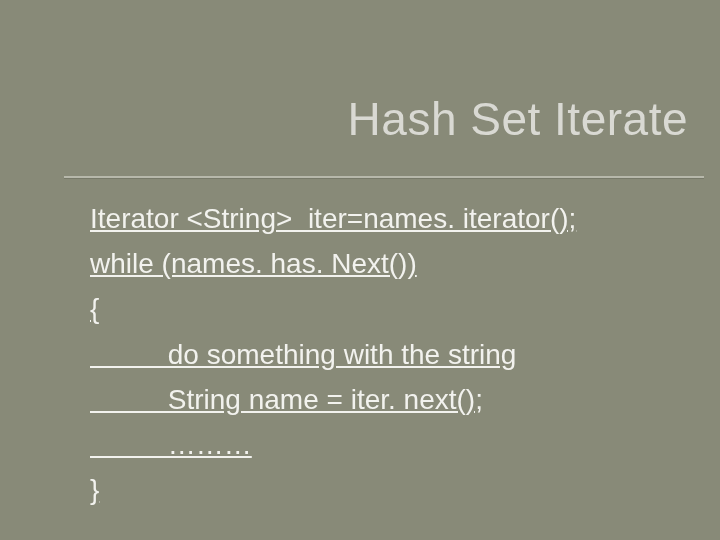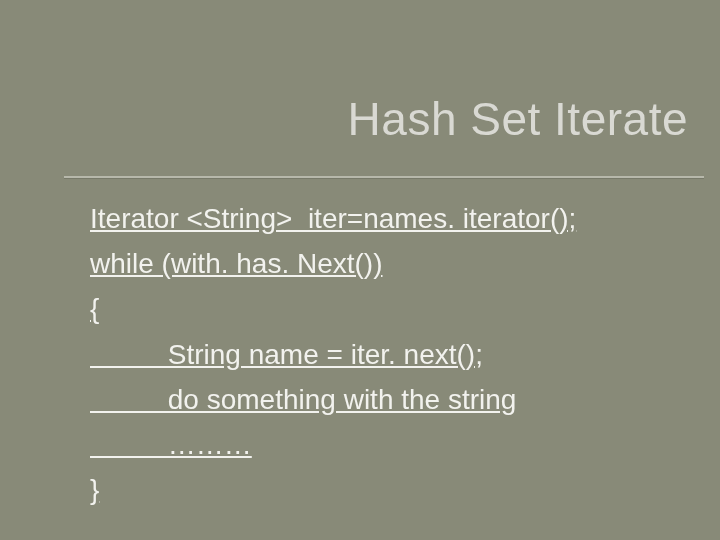--- a/index.html
+++ b/index.html
@@ -46,20 +46,20 @@
 </head>
 <body>
 
 <div class="slide">
   <div class="title-area">
     <div class="title">Hash Set Iterate</div>
   </div>
   <div class="rule"></div>
   <div class="body-area">
     <div class="code-line">Iterator &lt;String&gt;  iter=names. iterator();</div>
-    <div class="code-line">while (with. has. Next())</div>
+    <div class="code-line">while (names. has. Next())</div>
     <div class="code-line">{</div>
+    <div class="code-line">          do something with the string</div>
     <div class="code-line">          String name = iter. next();</div>
-    <div class="code-line">          do something with the string</div>
     <div class="code-line">          ………</div>
     <div class="code-line">}</div>
   </div>
 </div>
 
 </body></html>

